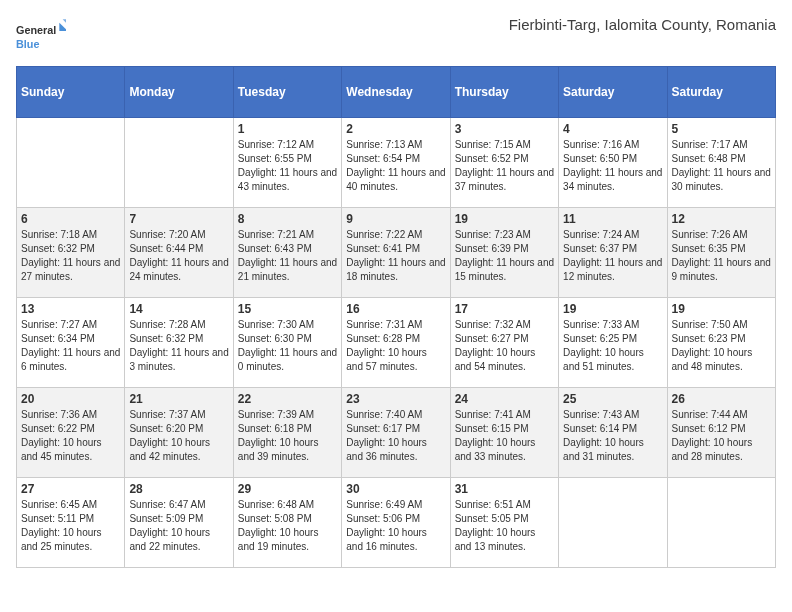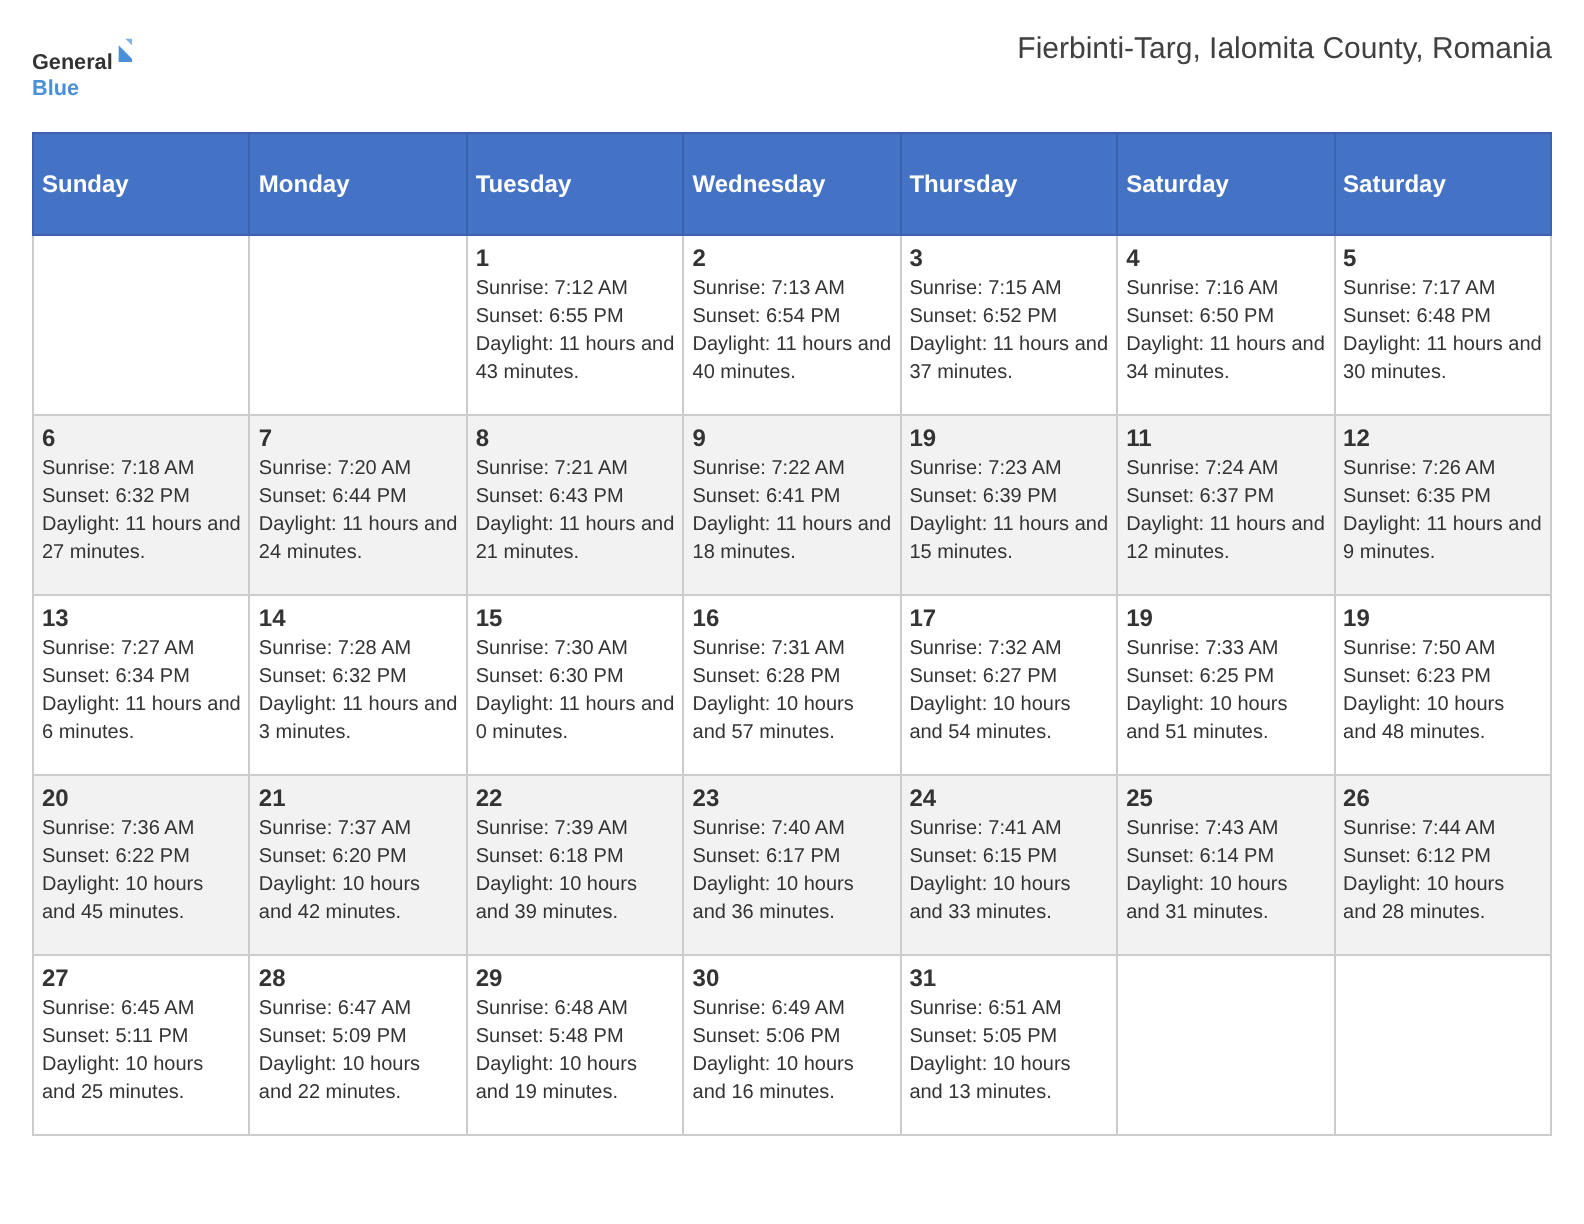--- a/index.html
+++ b/index.html
@@ -283,21 +283,21 @@
         </td>
         <td>
           <span class="day-number">28</span>
           <div class="day-info">Sunrise: 6:47 AM
 Sunset: 5:09 PM
 Daylight: 10 hours and 22 minutes.</div>
         </td>
         <td>
           <span class="day-number">29</span>
           <div class="day-info">Sunrise: 6:48 AM
-Sunset: 5:48 PM
+Sunset: 5:08 PM
 Daylight: 10 hours and 19 minutes.</div>
         </td>
         <td>
           <span class="day-number">30</span>
           <div class="day-info">Sunrise: 6:49 AM
 Sunset: 5:06 PM
 Daylight: 10 hours and 16 minutes.</div>
         </td>
         <td>
           <span class="day-number">31</span>

